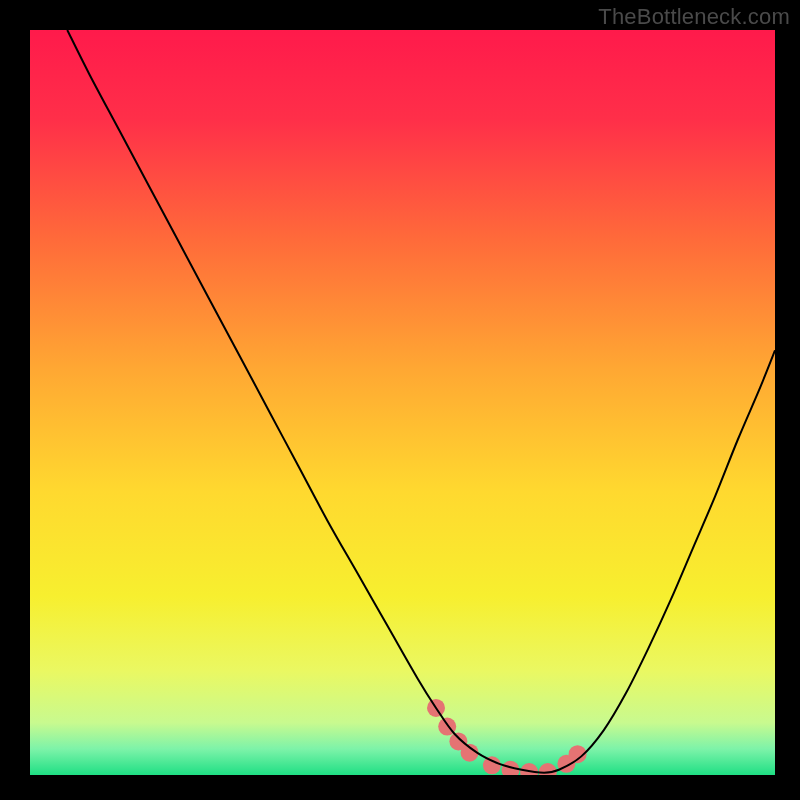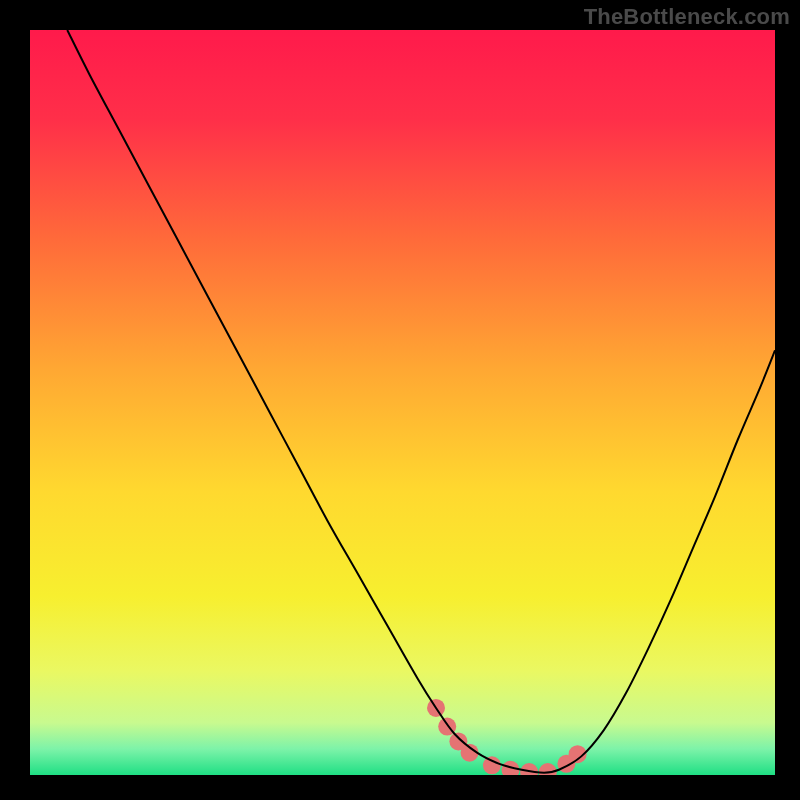--- a/index.html
+++ b/index.html
@@ -15,21 +15,21 @@
     position: relative;
     width: 800px;
     height: 800px;
   }
   .watermark {
     position: absolute;
     top: 4px;
     right: 10px;
     color: #4a4a4a;
     font-size: 22px;
-    font-weight: 700;
+    font-weight: 400;
     letter-spacing: 0.2px;
     user-select: none;
     z-index: 10;
   }
   .plot {
     position: absolute;
     background: #000;
   }
   
 </style>

